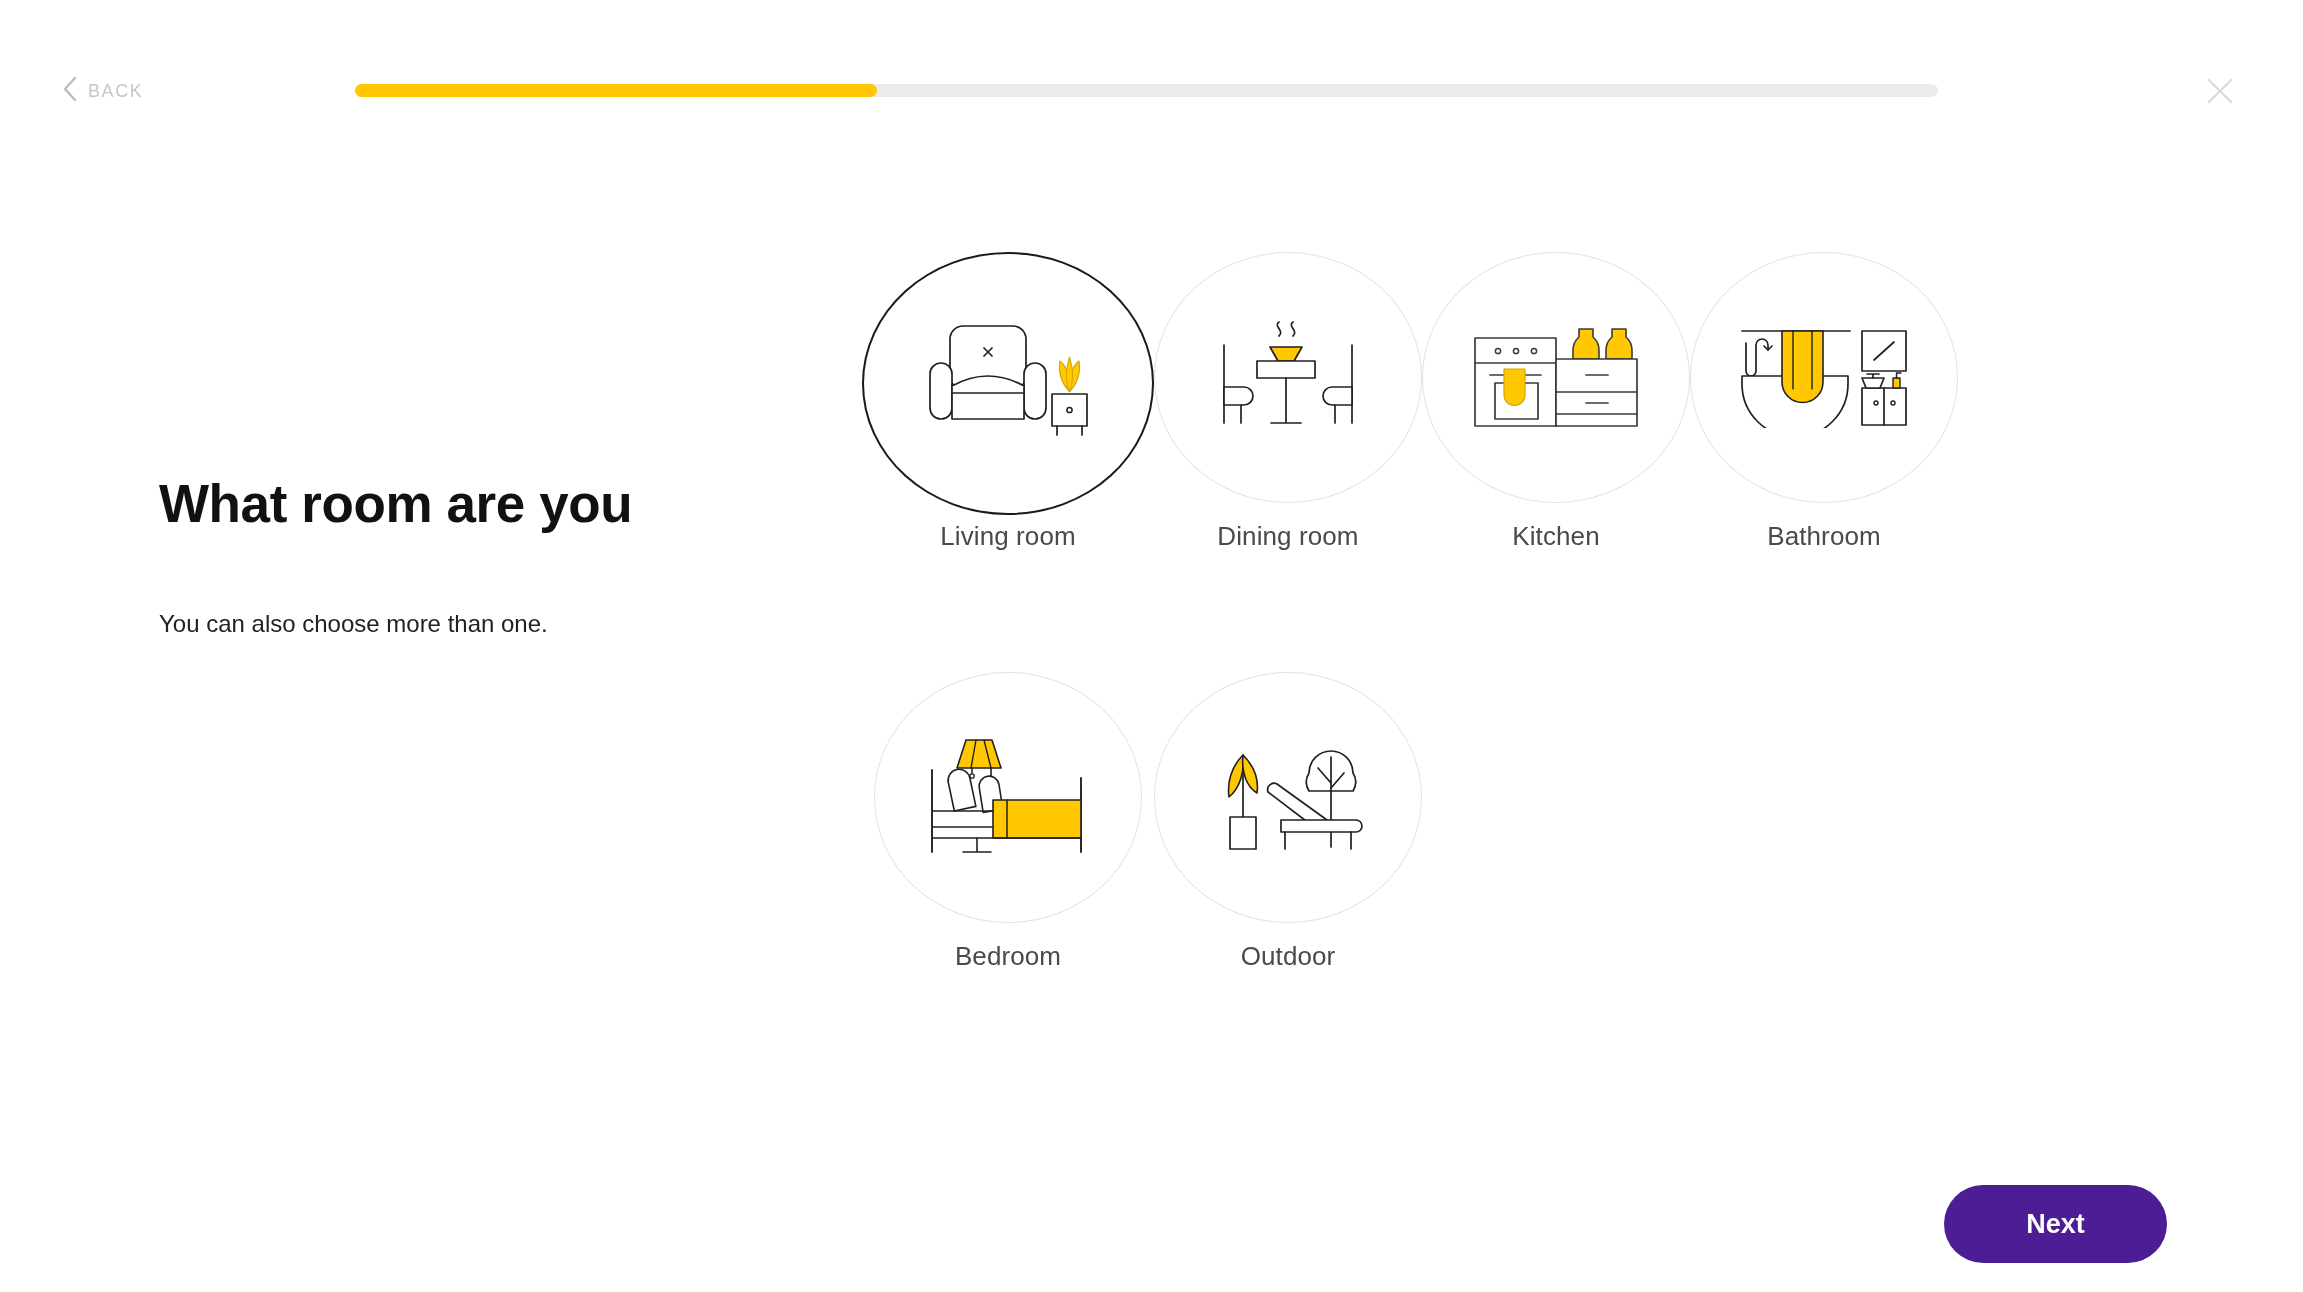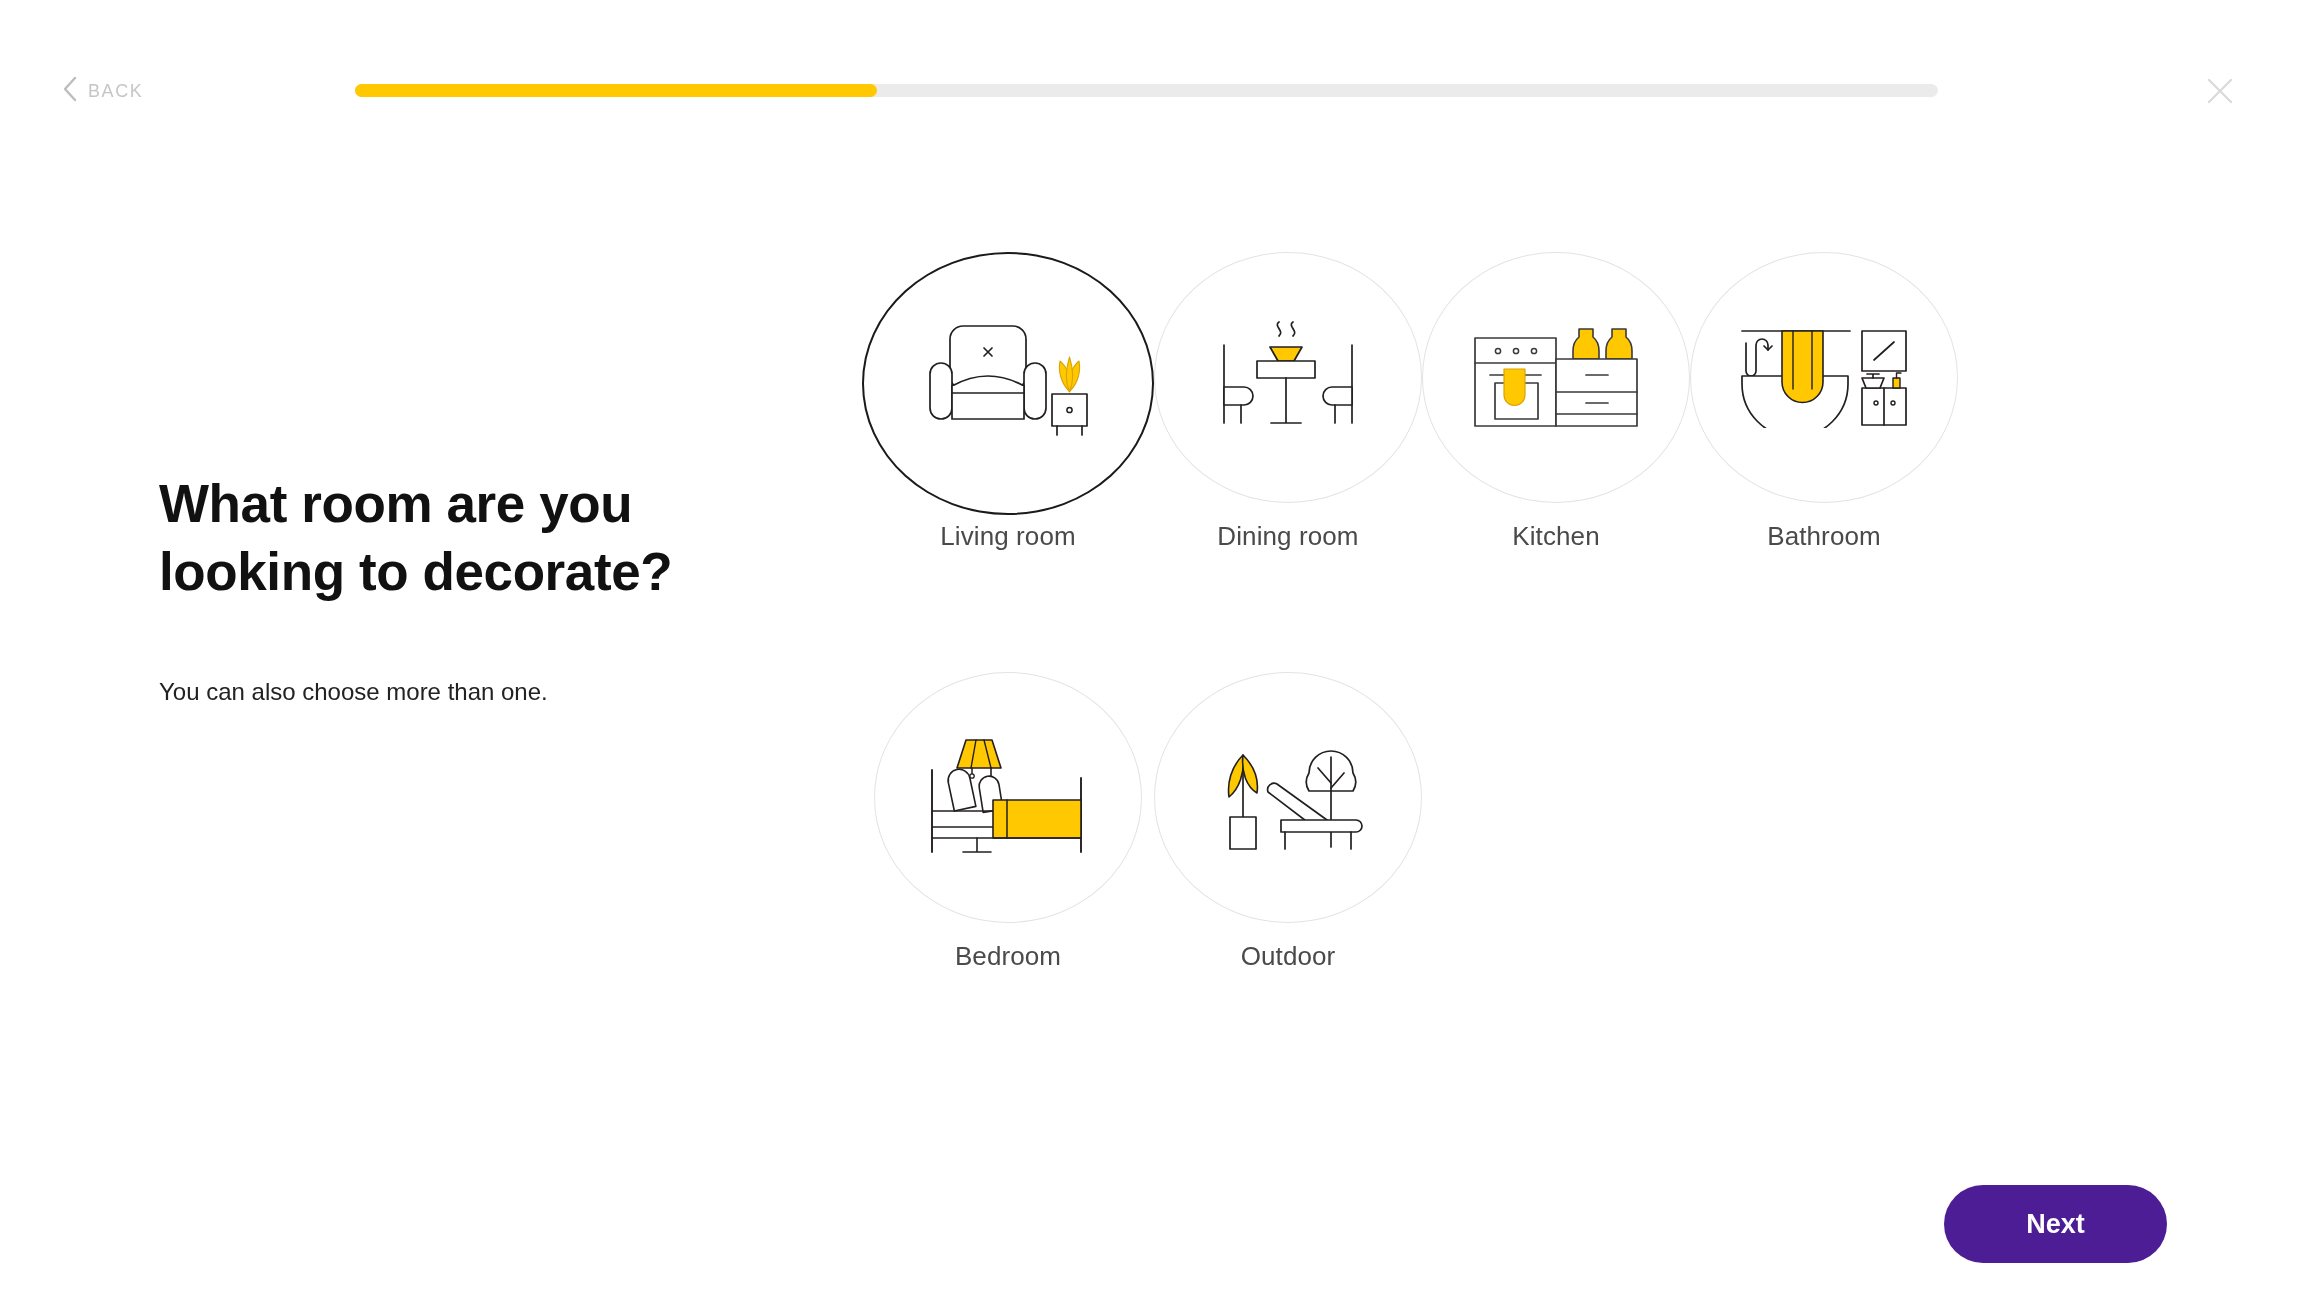--- a/index.html
+++ b/index.html
@@ -190,21 +190,20 @@
     <span>
       <svg width="26" height="26" viewBox="0 0 26 26" fill="none" xmlns="http://www.w3.org/2000/svg">
         <path d="M2 2 L24 24 M24 2 L2 24" stroke="#d9d9d9" stroke-width="2.2" stroke-linecap="round"></path>
       </svg>
     </span>
   </div>
 
   <div class="copy">
     <h1 class="headline">
       <span>What room are you</span><br>
-      <span>looking to decorate?</span>
     </h1>
     <p class="subcopy">You can also choose more than one.</p>
   </div>
 
   <div class="options">
 
     <div class="option selected">
       <div class="circle">
         <span>
         <svg class="icon-svg" width="162" height="126" viewBox="0 0 162 126" fill="none" xmlns="http://www.w3.org/2000/svg" stroke-linecap="round" stroke-linejoin="round">

